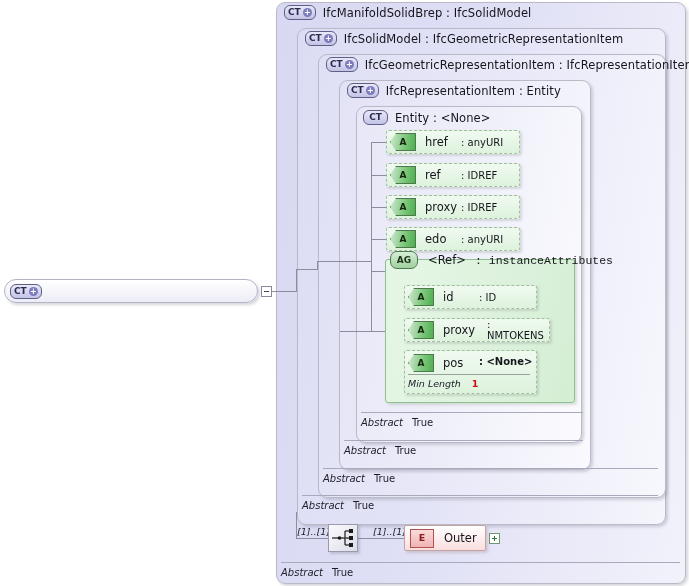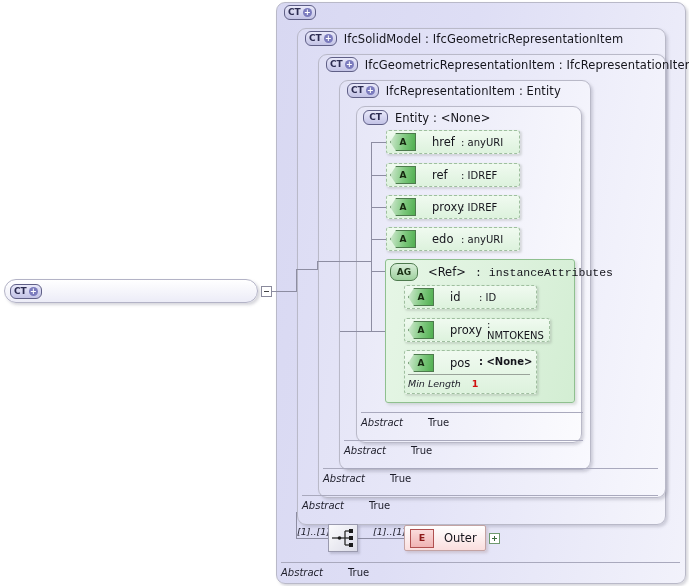--- a/index.html
+++ b/index.html
@@ -27,42 +27,42 @@
   .badge-ct{display:inline-flex;align-items:center;justify-content:center;
             height:15px;min-width:25px;padding:0 3px;border:1px solid #5f5f86;
             border-radius:6px;background:linear-gradient(#e9e9fa,#c3c3e6);
             font-size:9px;font-weight:bold;color:#2b2b50;line-height:1;
             box-sizing:border-box;}
   .badge-ct .plus{display:inline-block;width:9px;height:9px;margin-left:2px;
             border-radius:50%;background:#7b7bbd;color:#fff;font-size:8px;
             line-height:9px;text-align:center;font-weight:bold;}
 
   
-  .abstract-row{position:absolute;display:flex;align-items:center;gap:25px;
+  .abstract-row{position:absolute;display:flex;align-items:center;gap:9px;
                 white-space:nowrap;}
   .abstract-row .line{position:absolute;left:0;top:-5px;height:1px;
                 background:#a9a9bd;}
   .abstract-lbl{font-size:10px;font-style:italic;color:#1c1c28;}
   .abstract-val{font-size:10px;color:#1c1c28;}
 
   
   .attr{position:absolute;height:24px;border:1px dashed #9fbf9f;
         border-radius:3px;
         background:linear-gradient(#f0faf0,#ddf2dd);
         box-shadow:1.5px 1.5px 2px rgba(130,140,130,.25);
         display:flex;align-items:center;box-sizing:border-box;
         padding-left:3px;}
   .attr-inner{display:flex;align-items:center;white-space:nowrap;}
   .badge-a{position:relative;display:inline-flex;align-items:center;
            justify-content:center;width:24px;height:16px;
            background:linear-gradient(100deg,#cfe8cf 0%,#7ec87e 55%,#4fae4f 100%);
            border:1px solid #4d7a4d;
            clip-path:polygon(6px 0,100% 0,100% 100%,6px 100%,0 50%);
            font-size:9px;font-weight:bold;color:#15280f;line-height:1;}
-  .attr-name{font-size:11.5px;color:#15151c;margin-left:16px;}
+  .attr-name{font-size:11.5px;color:#15151c;margin-left:9px;}
   .attr-type{font-size:10px;color:#15151c;position:absolute;}
 
   
   .facet{position:absolute;display:flex;align-items:center;white-space:nowrap;}
   .facet .fline{position:absolute;top:-4px;left:0;height:1px;background:#9aa39a;}
   .facet-lbl{font-size:9.5px;font-style:italic;color:#1c1c28;}
   .facet-val{font-size:9.5px;color:#d01010;font-weight:bold;margin-left:11px;}
 
   
   .ag-box{position:absolute;border:1px solid #8fc08f;border-radius:3px;
@@ -125,20 +125,21 @@
 <div class="canvas">
 
   <div class="ct-box lvl1" style="left:276px;top:2px;width:410px;height:582px;"></div>
   <div class="ct-box lvl2" style="left:297px;top:28px;width:369px;height:497px;"></div>
   <div class="ct-box lvl3" style="left:318px;top:54px;width:348px;height:444px;"></div>
   <div class="ct-box lvl4" style="left:339px;top:80px;width:252px;height:390px;"></div>
   <div class="ct-box lvl5" style="left:356px;top:106px;width:226px;height:337px;"></div>
 
   <div class="ct-header" style="left:284px;top:5px;">
     <span class="badge-ct">CT<span class="plus">+</span></span>
+    <span class="ct-title">IfcManifoldSolidBrep : IfcSolidModel</span>
   </div>
   <div class="ct-header" style="left:305px;top:31px;">
     <span class="badge-ct">CT<span class="plus">+</span></span>
     <span class="ct-title">IfcSolidModel : IfcGeometricRepresentationItem</span>
   </div>
   <div class="ct-header" style="left:326px;top:57px;">
     <span class="badge-ct">CT<span class="plus">+</span></span>
     <span class="ct-title">IfcGeometricRepresentationItem : IfcRepresentationItem</span>
   </div>
   <div class="ct-header" style="left:347px;top:83px;">
@@ -220,21 +221,21 @@
   </div>
   <div class="attr" style="left:386px;top:227px;width:134px;">
     <span class="attr-inner">
       <span class="badge-a">A</span>
       <span class="attr-name">edo</span>
     </span>
     <span class="attr-type" style="left:74px;">: anyURI</span>
   </div>
 
   <div class="ag-box" style="left:385px;top:259px;width:190px;height:144px;"></div>
-  <div class="ag-header" style="left:390px;top:263px;width:180px;">
+  <div class="ag-header" style="left:390px;top:251px;width:180px;">
     <span class="badge-ag">AG</span>
     <span class="ag-name">&lt;Ref&gt;</span>
     <span class="ag-type" style="left:85px;font-family:Liberation Mono, monospace;">: instanceAttributes</span>
   </div>
 
   <div class="attr" style="left:404px;top:285px;width:133px;">
     <span class="attr-inner">
       <span class="badge-a">A</span>
       <span class="attr-name">id</span>
     </span>

